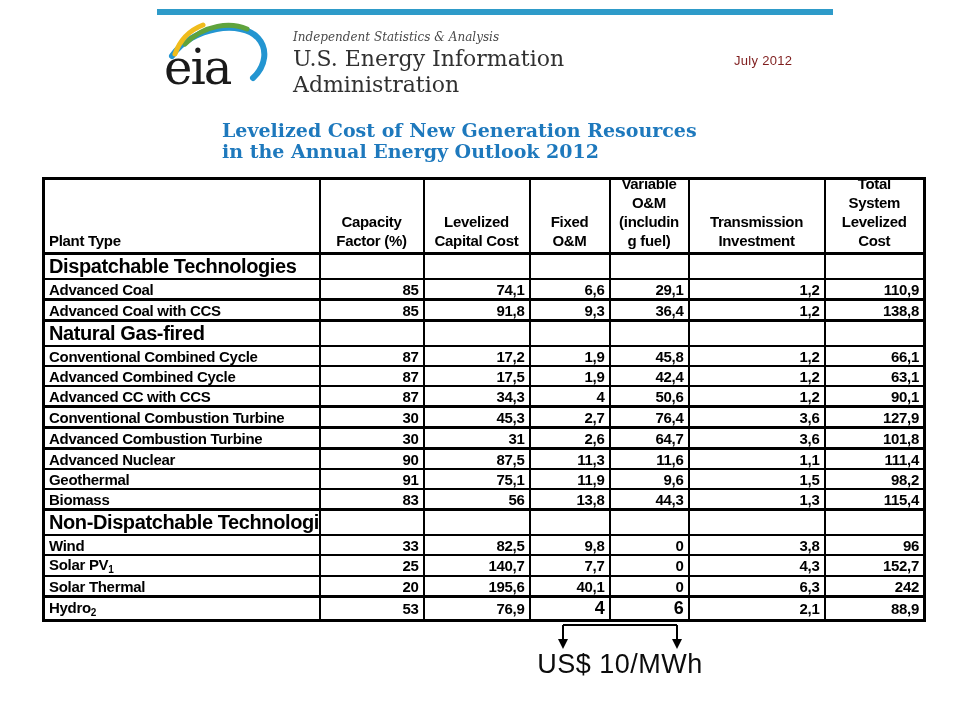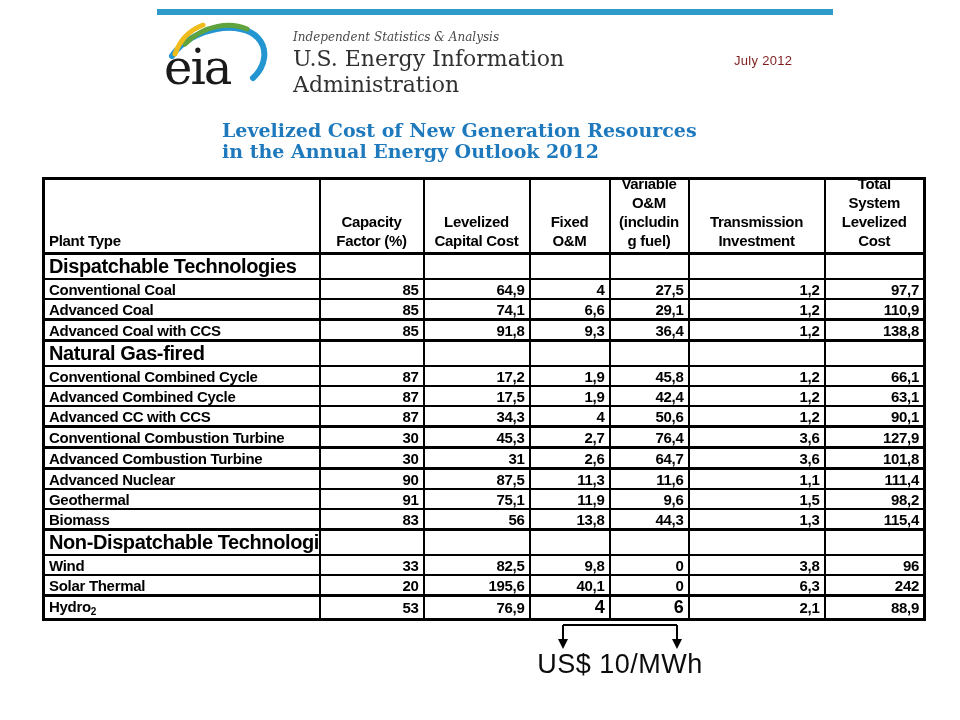--- a/index.html
+++ b/index.html
@@ -140,29 +140,20 @@
           <tr>
             <td class="label section-label">Dispatchable Technologies</td>
             <td></td>
             <td></td>
             <td></td>
             <td></td>
             <td></td>
             <td></td>
           </tr>
           <tr>
-            <td class="label">Conventional Coal</td>
-            <td>85</td>
-            <td>64,9</td>
-            <td>4</td>
-            <td>27,5</td>
-            <td>1,2</td>
-            <td>97,7</td>
-          </tr>
-          <tr>
             <td class="label">Advanced Coal</td>
             <td>85</td>
             <td>74,1</td>
             <td>6,6</td>
             <td>29,1</td>
             <td>1,2</td>
             <td>110,9</td>
           </tr>
           <tr class="thick">
             <td class="label">Advanced Coal with CCS</td>
@@ -266,20 +257,29 @@
           <tr>
             <td class="label">Wind</td>
             <td>33</td>
             <td>82,5</td>
             <td>9,8</td>
             <td>0</td>
             <td>3,8</td>
             <td>96</td>
           </tr>
           <tr>
+            <td class="label">Solar PV<span class="sub">1</span></td>
+            <td>25</td>
+            <td>140,7</td>
+            <td>7,7</td>
+            <td>0</td>
+            <td>4,3</td>
+            <td>152,7</td>
+          </tr>
+          <tr>
             <td class="label">Solar Thermal</td>
             <td>20</td>
             <td>195,6</td>
             <td>40,1</td>
             <td>0</td>
             <td>6,3</td>
             <td>242</td>
           </tr>
           <tr class="thick">
             <td class="label">Hydro<span class="sub">2</span></td>

